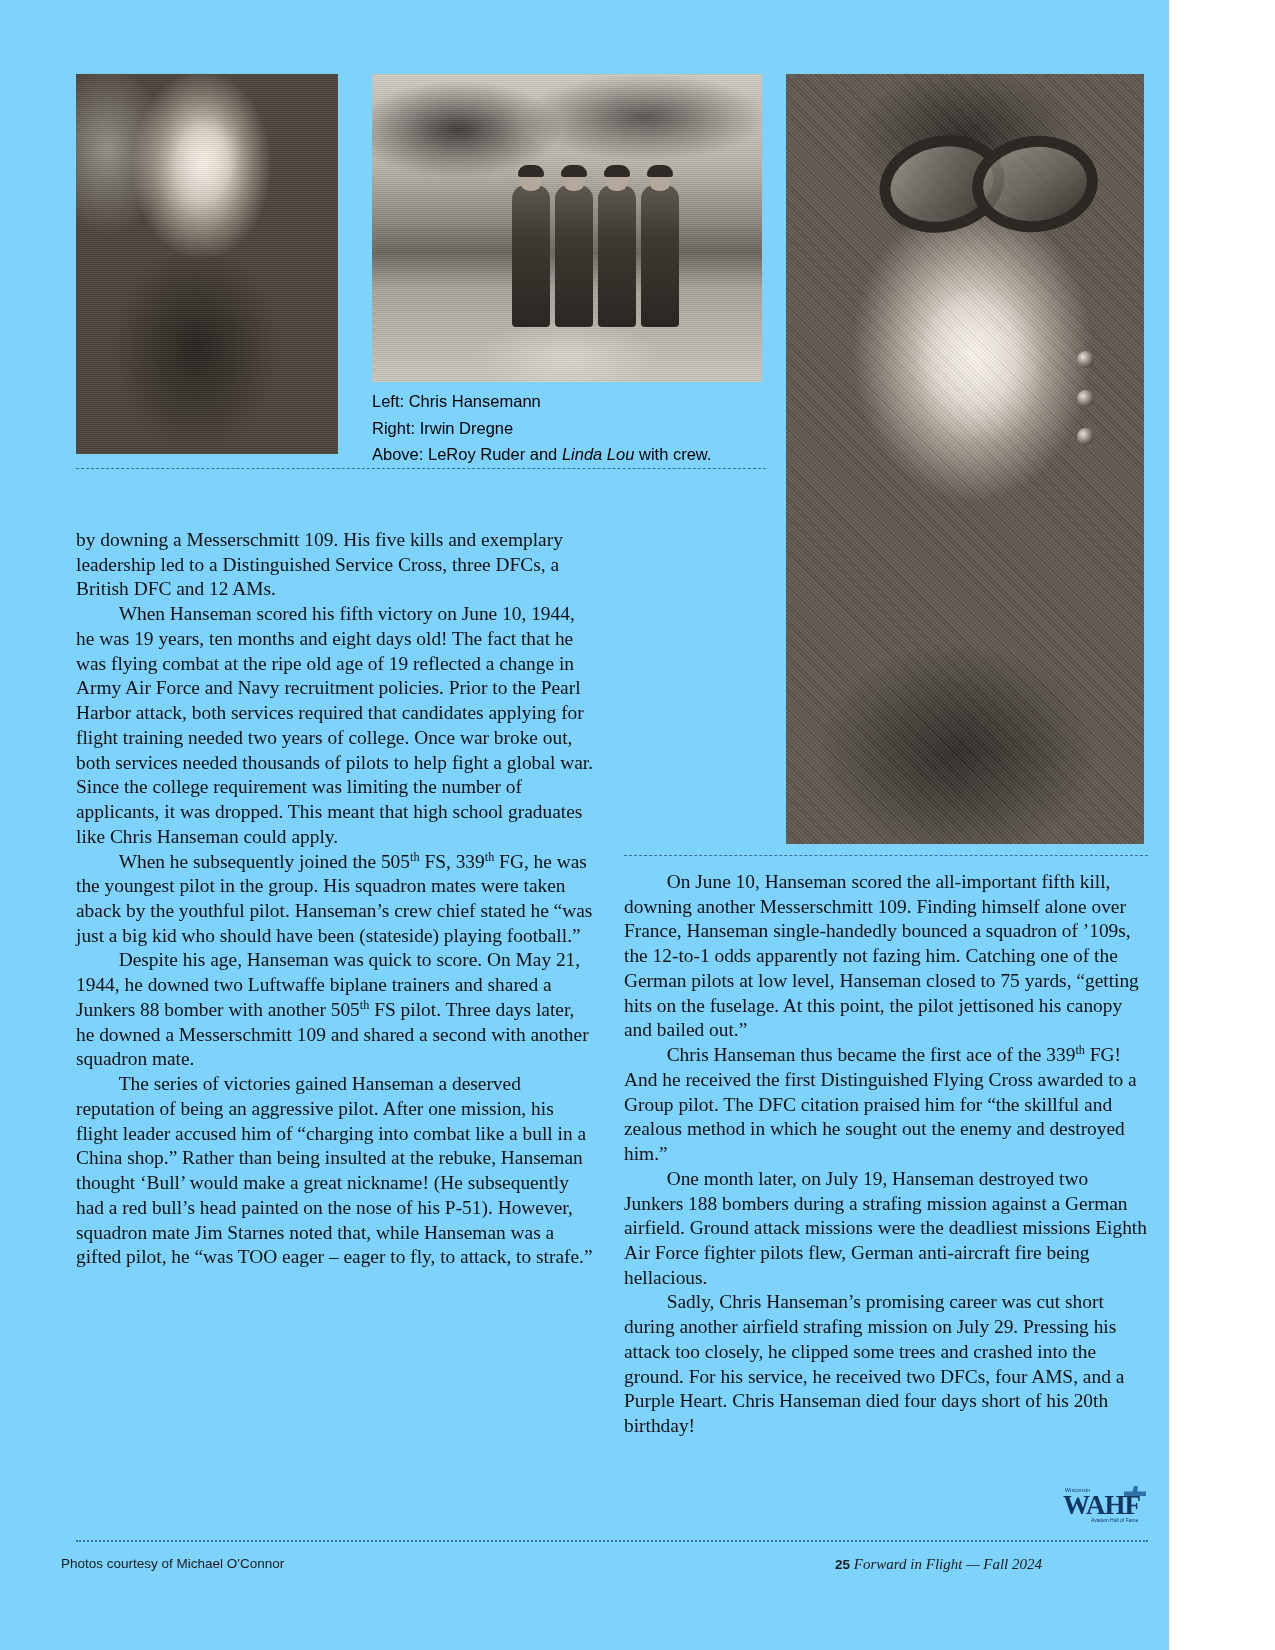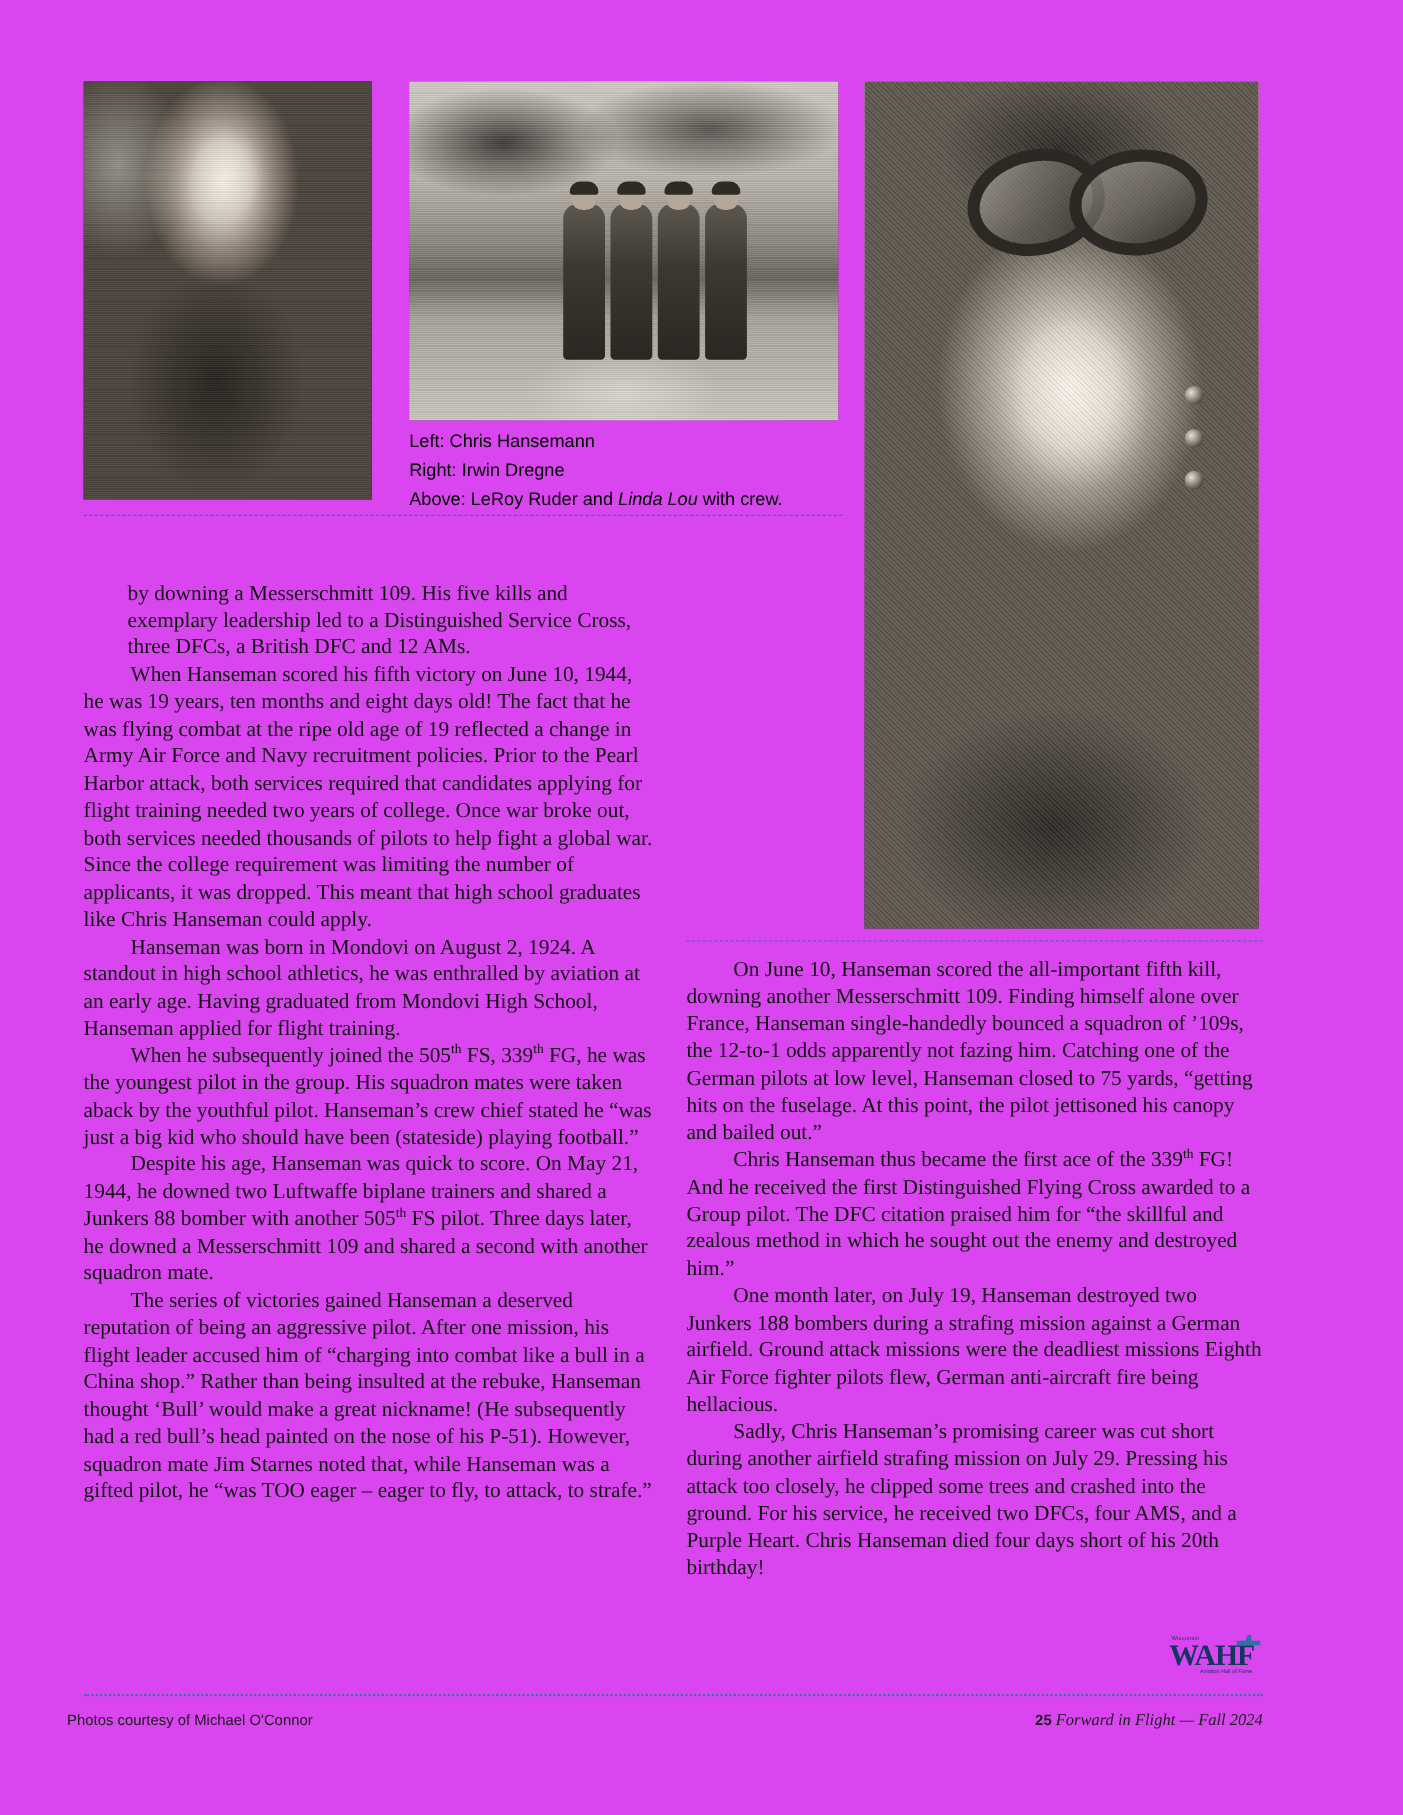--- a/index.html
+++ b/index.html
@@ -2,23 +2,23 @@
 <html><head>
 <meta charset="utf-8">
 <style>
   html, body {
     margin: 0;
     padding: 0;
     background: #ffffff;
   }
   .page {
     position: relative;
-    width: 1275px;
+    width: 1169px;
     height: 1650px;
-    background: #d946ef;
+    background: #7dd3fc;
     font-family: "Liberation Serif", serif;
     overflow: hidden;
   }
 
   
   .photo {
     position: absolute;
     background-color: #9a9a9a;
     overflow: hidden;
   }
@@ -150,21 +150,21 @@
     font-family: "Liberation Serif", serif;
     font-size: 19.4px;
     line-height: 1.275;
     color: #111111;
     text-align: left;
   }
   .col p {
     margin: 0;
     text-indent: 2.2em;
   }
-  .col p.no-indent { text-indent: 0; margin-left: 40px; }
+  .col p.no-indent { text-indent: 0; }
 
   #col-left  { left: 76px;  top: 528px; width: 518px; }
   #col-right { left: 624px; top: 870px; width: 524px; font-family: Liberation Serif, serif; }
 
   sup { font-size: .63em; vertical-align: super; line-height: 0; }
 
   
   .footer {
     position: absolute;
     top: 1556px;
@@ -253,21 +253,20 @@
     <div><span>Above: LeRoy Ruder and </span><span class="ital">Linda Lou</span><span> with crew.</span></div>
   </div>
 
   <div class="rule" id="rule-top-left"></div>
   <div class="rule" id="rule-mid-right"></div>
   <div class="rule" id="rule-footer"></div>
 
   <div class="col" id="col-left">
       <p class="no-indent"><span>by downing a Messerschmitt 109. His five kills and exemplary leadership led to a Distinguished Service Cross, three DFCs, a British DFC and 12 AMs.</span></p>
       <p><span>When Hanseman scored his fifth victory on June 10, 1944, he was 19 years, ten months and eight days old! The fact that he was flying combat at the ripe old age of 19 reflected a change in Army Air Force and Navy recruitment policies. Prior to the Pearl Harbor attack, both services required that candidates applying for flight training needed two years of college. Once war broke out, both services needed thousands of pilots to help fight a global war. Since the college requirement was limiting the number of applicants, it was dropped. This meant that high school graduates like Chris Hanseman could apply.</span></p>
-      <p><span>Hanseman was born in Mondovi on August 2, 1924. A standout in high school athletics, he was enthralled by aviation at an early age. Having graduated from Mondovi High School, Hanseman applied for flight training.</span></p>
       <p><span>When he subsequently joined the 505</span><sup>th</sup><span> FS, 339</span><sup>th</sup><span> FG, he was the youngest pilot in the group. His squadron mates were taken aback by the youthful pilot. Hanseman’s crew chief stated he “was just a big kid who should have been (stateside) playing football.”</span></p>
       <p><span>Despite his age, Hanseman was quick to score. On May 21, 1944, he downed two Luftwaffe biplane trainers and shared a Junkers 88 bomber with another 505</span><sup>th</sup><span> FS pilot. Three days later, he downed a Messerschmitt 109 and shared a second with another squadron mate.</span></p>
       <p><span>The series of victories gained Hanseman a deserved reputation of being an aggressive pilot. After one mission, his flight leader accused him of “charging into combat like a bull in a China shop.” Rather than being insulted at the rebuke, Hanseman thought ‘Bull’ would make a great nickname! (He subsequently had a red bull’s head painted on the nose of his P-51). However, squadron mate Jim Starnes noted that, while Hanseman was a gifted pilot, he “was TOO eager – eager to fly, to attack, to strafe.”</span></p>
     </div>
   <div class="col" id="col-right">
       <p><span>On June 10, Hanseman scored the all-important fifth kill, downing another Messerschmitt 109. Finding himself alone over France, Hanseman single-handedly bounced a squadron of ’109s, the 12-to-1 odds apparently not fazing him. Catching one of the German pilots at low level, Hanseman closed to 75 yards, “getting hits on the fuselage. At this point, the pilot jettisoned his canopy and bailed out.”</span></p>
       <p><span>Chris Hanseman thus became the first ace of the 339</span><sup>th</sup><span> FG! And he received the first Distinguished Flying Cross awarded to a Group pilot. The DFC citation praised him for “the skillful and zealous method in which he sought out the enemy and destroyed him.”</span></p>
       <p><span>One month later, on July 19, Hanseman destroyed two Junkers 188 bombers during a strafing mission against a German airfield. Ground attack missions were the deadliest missions Eighth Air Force fighter pilots flew, German anti-aircraft fire being hellacious.</span></p>
       <p><span>Sadly, Chris Hanseman’s promising career was cut short during another airfield strafing mission on July 29. Pressing his attack too closely, he clipped some trees and crashed into the ground. For his service, he received two DFCs, four AMS, and a Purple Heart. Chris Hanseman died four days short of his 20th birthday!</span></p>
     </div>

